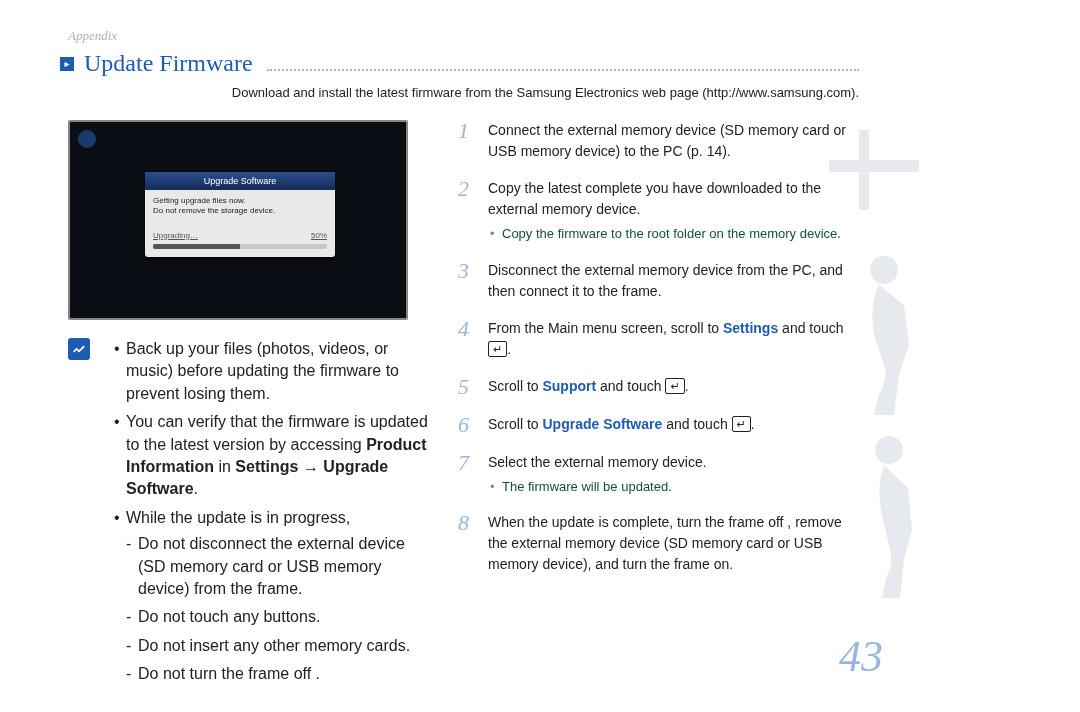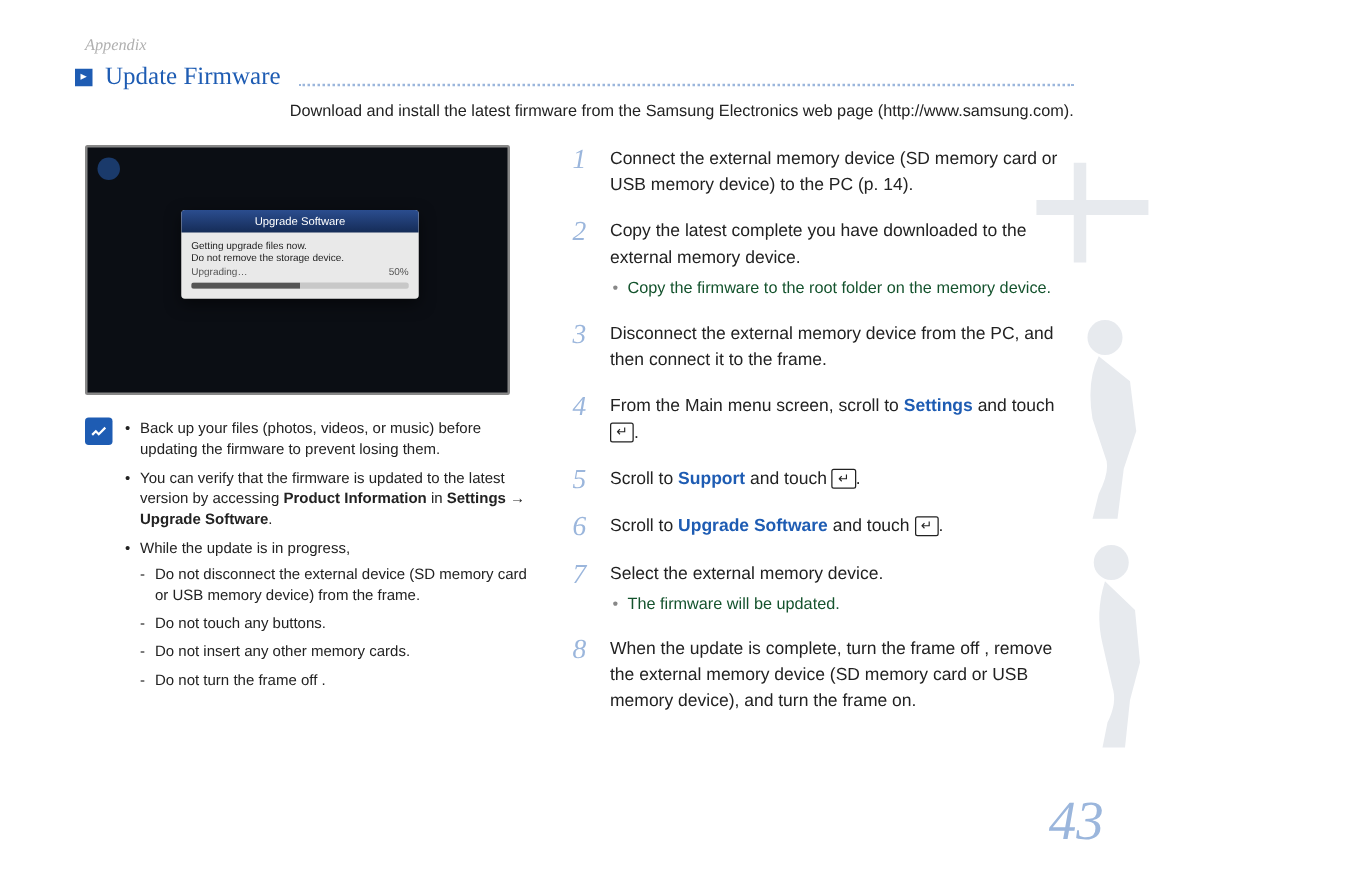--- a/index.html
+++ b/index.html
@@ -2,37 +2,37 @@
 <html><head>
 <meta charset="utf-8">
 <style>
   * { box-sizing: border-box; margin: 0; padding: 0; }
   html, body { width: 1080px; height: 712px; background: #fff; font-family: Arial, Helvetica, sans-serif; color: #222; }
   .page { position: relative; width: 919px; height: 712px; padding: 28px 60px 20px 60px; overflow: hidden; }
   .breadcrumb { font-size: 13px; color: #b0b0b0; font-style: italic; font-family: Georgia, serif; margin-bottom: 6px; margin-left: 8px; }
   .title-row { display: flex; align-items: center; margin-bottom: 8px; }
   .title-icon { width: 14px; height: 14px; background: #1e5cb3; margin-right: 10px; display: flex; align-items: center; justify-content: center; }
   .title-icon::before { content: "▸"; color: #fff; font-size: 10px; line-height: 1; }
-  .title-text { font-family: Georgia, 'Times New Roman', serif; font-size: 20px; color: #1e5cb3; font-weight: 400; }
+  .title-text { font-family: Georgia, 'Times New Roman', serif; font-size: 24px; color: #1e5cb3; font-weight: 400; }
   .title-dots { flex: 1; border-bottom: 2px dotted #9bb6dc; margin-left: 14px; height: 14px; }
   .intro { font-size: 13px; color: #222; margin-bottom: 20px; margin-left: 8px; text-align: right; }
   .columns { display: flex; gap: 30px; margin-left: 8px; }
   .left-col { width: 360px; flex-shrink: 0; }
   .right-col { flex: 1; }
   
   .screenshot { width: 340px; height: 200px; background: #0b0e14; border: 2px solid #888; position: relative; border-radius: 2px; }
   .ss-topicon { position: absolute; top: 8px; left: 8px; width: 18px; height: 18px; border-radius: 50%; background: #1a3a6b; }
   .ss-panel { position: absolute; top: 50px; left: 75px; width: 190px; background: #e9e9e9; border-radius: 3px; overflow: hidden; box-shadow: 0 4px 12px rgba(0,0,0,0.5); }
   .ss-panel-header { background: linear-gradient(#2b4d8f,#152c57); color: #fff; font-size: 9px; text-align: center; padding: 4px 0; }
   .ss-panel-body { padding: 6px 8px 8px 8px; font-size: 8px; color: #222; line-height: 1.3; }
-  .ss-progress-row { display: flex; justify-content: space-between; font-size: 8px; color: #555; margin-top: 0; }
+  .ss-progress-row { display: flex; justify-content: space-between; font-size: 8px; color: #555; margin-top: 14px; text-decoration: underline; }
   .ss-progress-bar { width: 100%; height: 5px; background: #c8c8c8; margin-top: 3px; border-radius: 2px; overflow: hidden; }
   .ss-progress-fill { width: 50%; height: 100%; background: #555; }
   
-  .notes { display: flex; gap: 10px; margin-top: 18px; font-size: 12px; line-height: 1.4; }
+  .notes { display: flex; gap: 24px; margin-top: 18px; font-size: 16px; line-height: 1.4; }
   .notes-icon { width: 22px; height: 22px; background: #1e5cb3; border-radius: 3px; flex-shrink: 0; display: flex; align-items: center; justify-content: center; color: #fff; font-size: 14px; }
   .notes-icon svg { width: 14px; height: 14px; }
   .notes ul { list-style: none; }
   .notes ul > li { position: relative; padding-left: 12px; margin-bottom: 6px; }
   .notes ul > li::before { content: "•"; position: absolute; left: 0; top: 0; }
   .notes ul ul { margin-top: 4px; }
   .notes ul ul > li::before { content: "-"; }
   .bold { font-weight: bold; }
   
   .step { display: flex; gap: 12px; margin-bottom: 16px; font-size: 14px; line-height: 1.5; }

